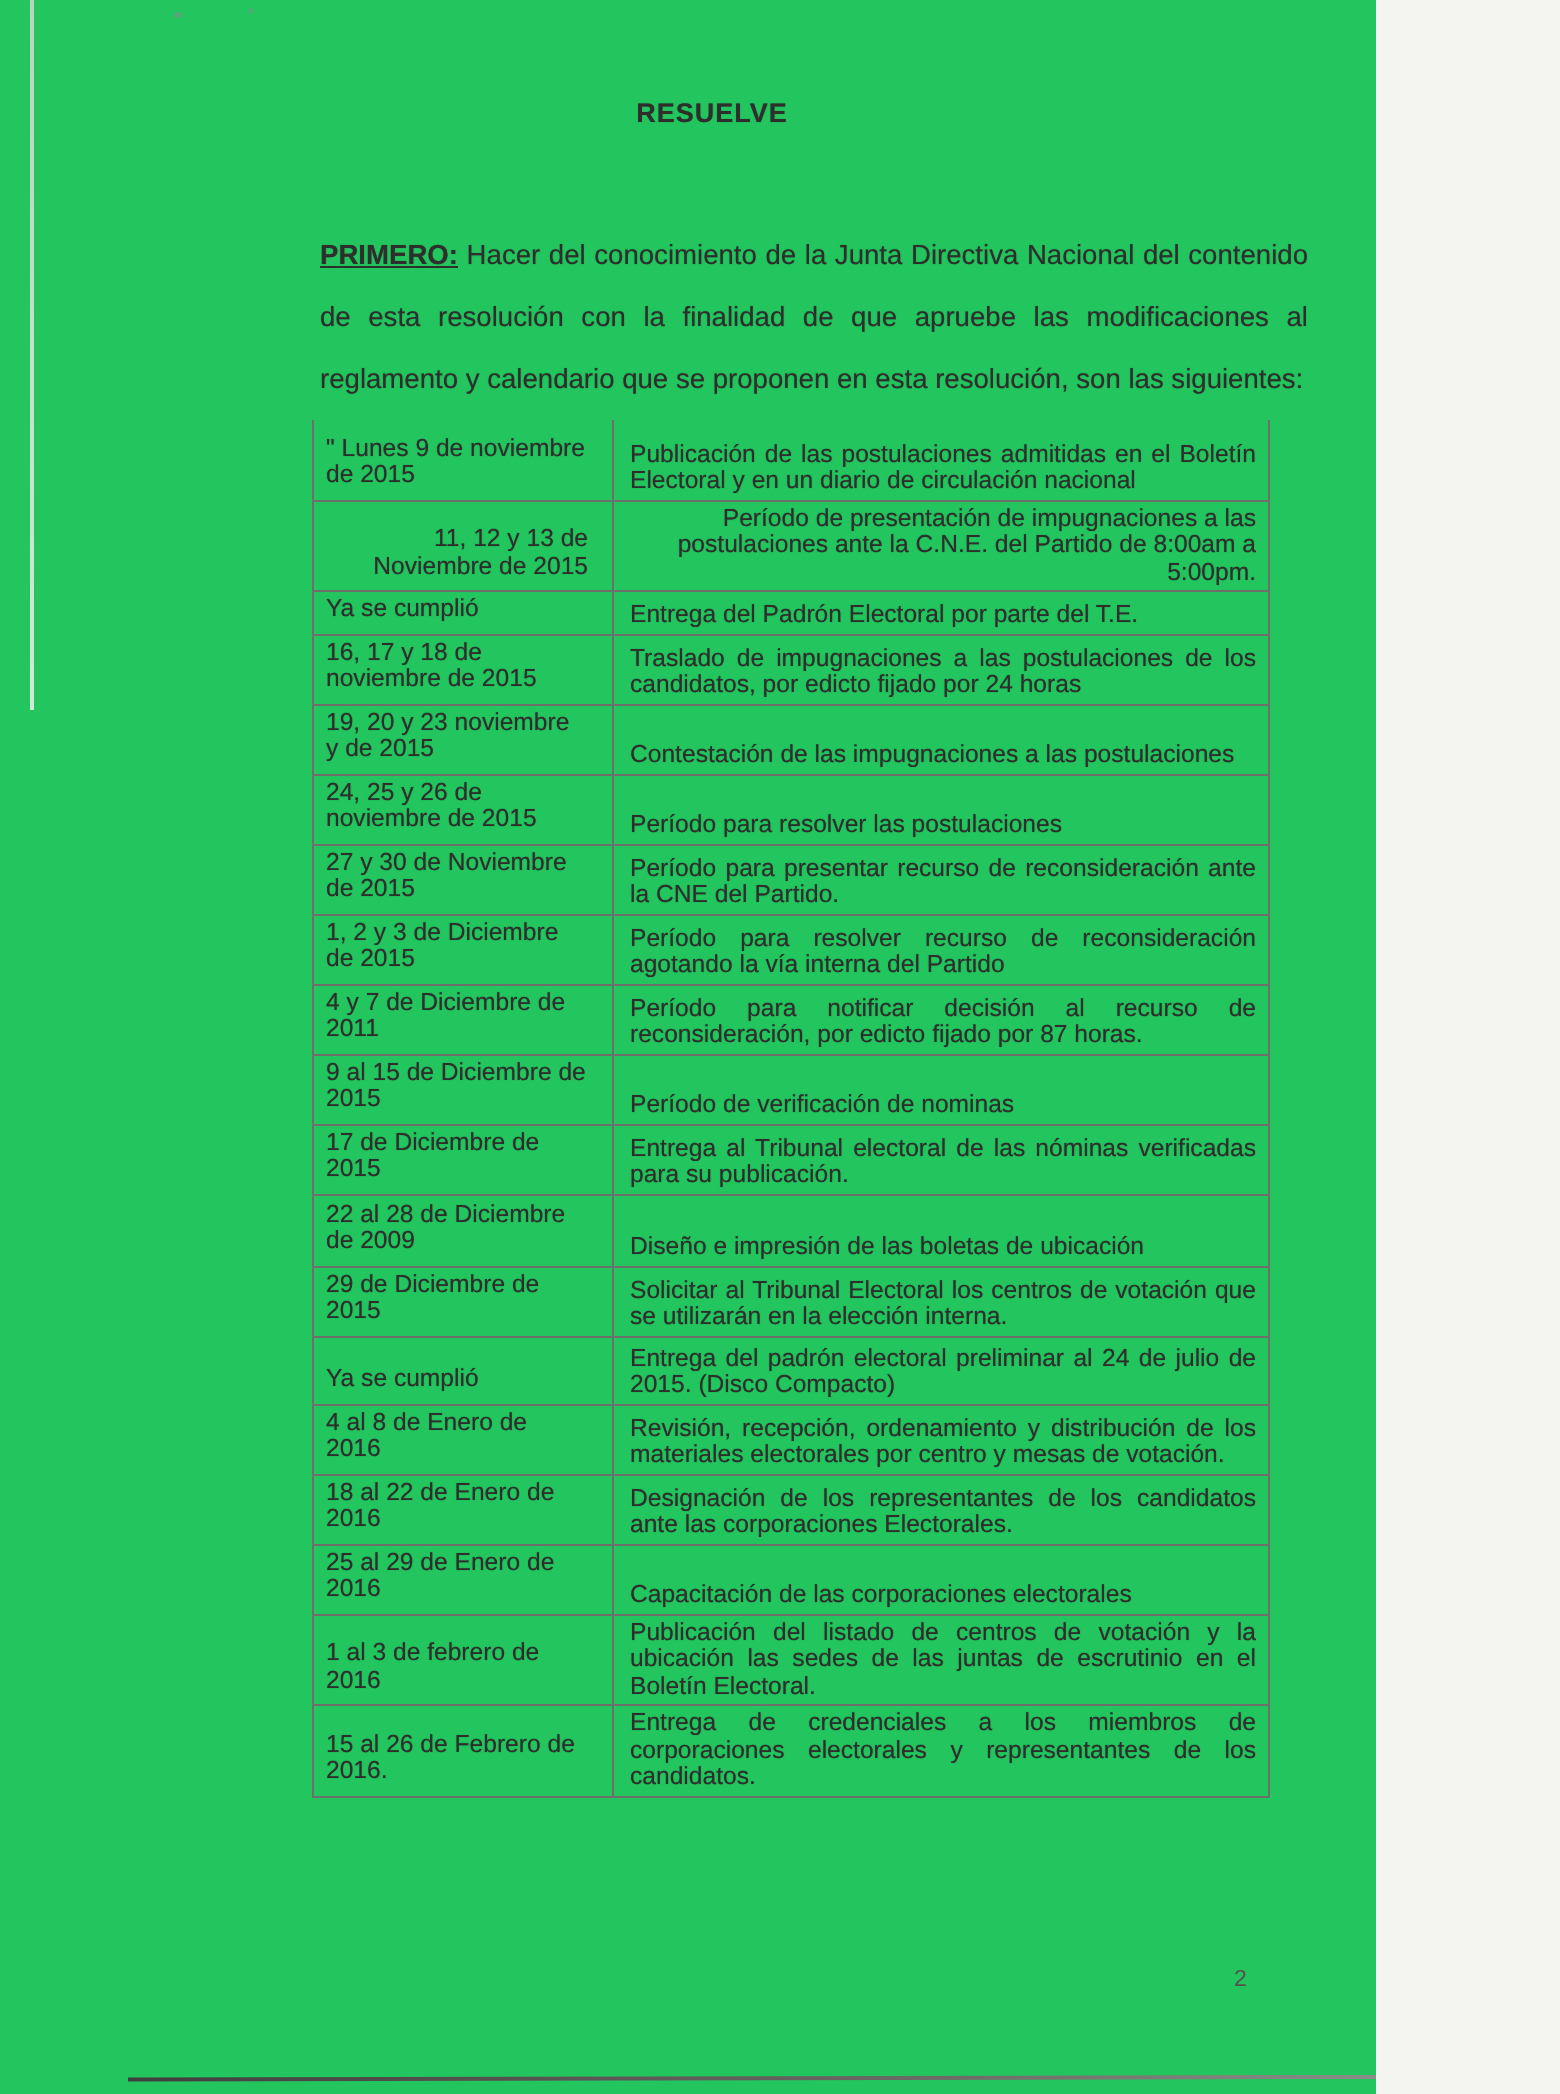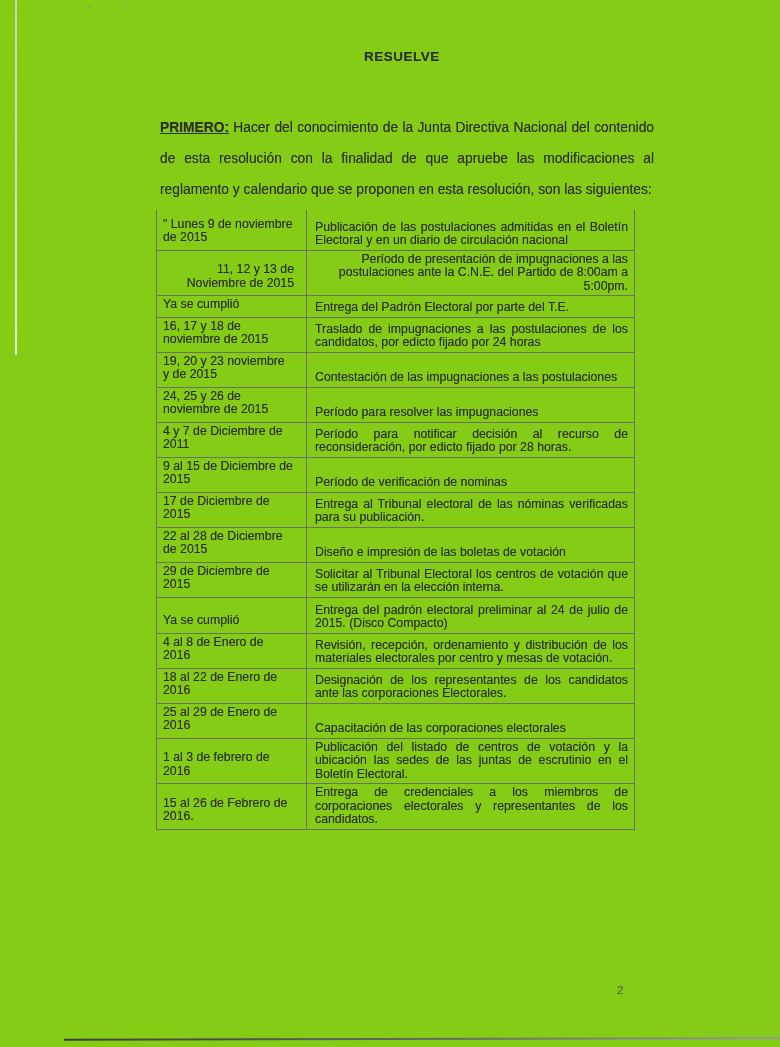--- a/index.html
+++ b/index.html
@@ -1,21 +1,21 @@
 <!DOCTYPE html>
 <html><head>
 <meta charset="utf-8">
 <style>
   * { box-sizing: border-box; }
   html, body { margin: 0; padding: 0; background: #f4f4f1; }
   .sheet {
     position: relative;
-    width: 780px;
+    width: 688px;
     height: 1047px;
-    background: #84cc16;
+    background: #22c55e;
     font-family: "Liberation Sans", sans-serif;
     color: #2e2e2c;
     overflow: hidden;
   }
   .title {
     position: absolute;
     top: 49px;
     left: 12px;
     width: 100%;
     margin: 0;
@@ -138,44 +138,52 @@
     <td class="act">Traslado de impugnaciones a las postulaciones de los candidatos, por edicto fijado por 24 horas</td>
   </tr>
 
   <tr>
     <td class="date">19, 20 y 23 noviembre y de 2015</td>
     <td class="act">Contestación de las impugnaciones a las postulaciones</td>
   </tr>
 
   <tr>
     <td class="date">24, 25 y 26 de noviembre de 2015</td>
-    <td class="act">Período para resolver las impugnaciones</td>
-  </tr>
-
-
+    <td class="act">Período para resolver las postulaciones</td>
+  </tr>
+
+  <tr>
+    <td class="date">27 y 30 de Noviembre de 2015</td>
+    <td class="act">Período para presentar recurso de reconsideración ante la CNE del Partido.</td>
+  </tr>
+
+  <tr>
+    <td class="date">1, 2 y 3 de Diciembre de 2015</td>
+    <td class="act">Período para resolver recurso de reconsideración agotando la vía interna del Partido</td>
+  </tr>
 
   <tr>
     <td class="date">4 y 7 de Diciembre de 2011</td>
-    <td class="act">Período para notificar decisión al recurso de reconsideración, por edicto fijado por 28 horas.</td>
+    <td class="act">Período para notificar decisión al recurso de reconsideración, por edicto fijado por 87 horas.</td>
   </tr>
 
   <tr>
     <td class="date">9 al 15 de Diciembre de 2015</td>
     <td class="act">Período de verificación de nominas</td>
   </tr>
 
   <tr>
     <td class="date">17 de Diciembre de 2015</td>
     <td class="act">Entrega al Tribunal electoral de las nóminas verificadas para su publicación.</td>
   </tr>
 
 
   <tr>
-    <td class="date">22 al 28 de Diciembre de 2015</td>
-    <td class="act">Diseño e impresión de las boletas de votación</td>
+    <td class="date">22 al 28 de Diciembre de 2009</td>
+    <td class="act">Diseño e impresión de las boletas de ubicación</td>
   </tr>
 
   <tr>
     <td class="date">29 de Diciembre de 2015</td>
     <td class="act">Solicitar al Tribunal Electoral los centros de votación que se utilizarán en la elección interna.</td>
   </tr>
 
   <tr>
     <td class="date">Ya se cumplió</td>
     <td class="act">Entrega del padrón electoral preliminar al 24 de julio de 2015. (Disco Compacto)</td>

